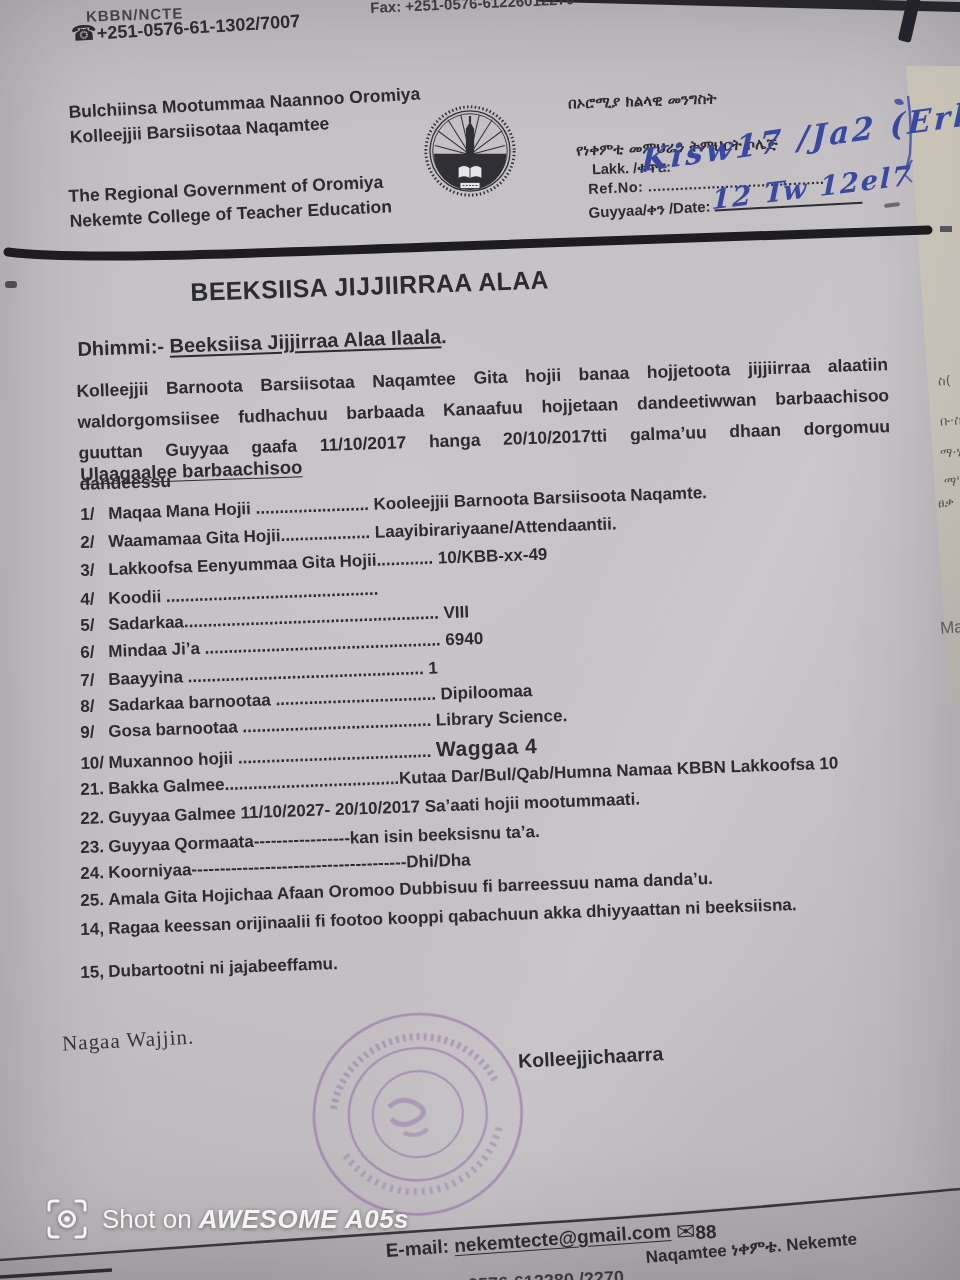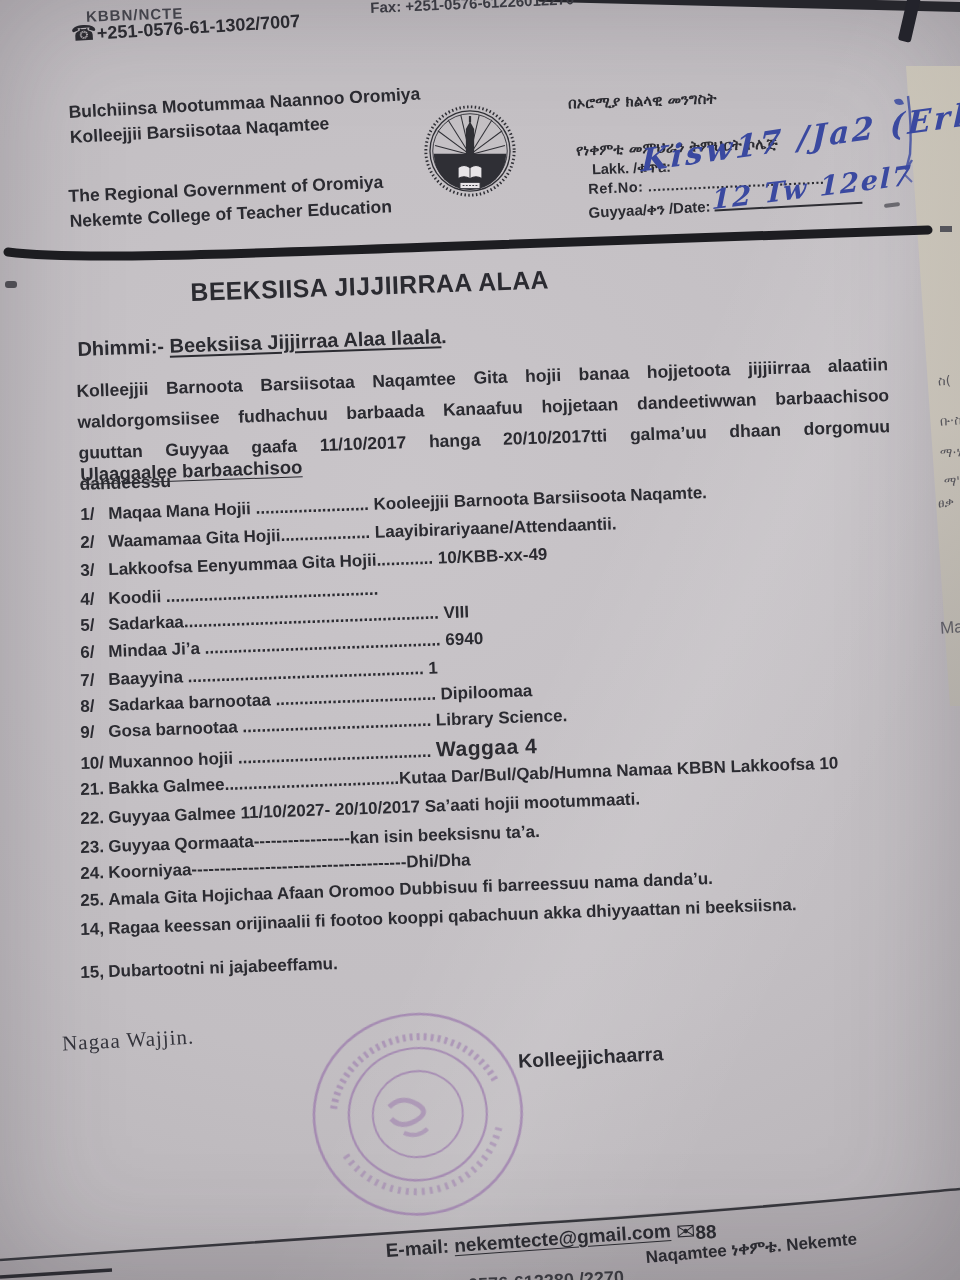--- a/index.html
+++ b/index.html
@@ -204,14 +204,29 @@
 
   <div class="abs email b">
     <span>E-mail: </span><u>nekemtecte@gmail.com</u>
   </div>
   <div class="abs pobox b">
     <span class="ic">✉</span><span>88</span>
   </div>
   <div class="abs place b am" style="font-family:'Liberation Sans','DejaVu Sans',sans-serif">Naqamtee ነቀምቴ. Nekemte</div>
   <div class="abs phone2 b">0576-612280 /2270</div>
 
+  <div class="abs wm">
+    <svg width="42" height="42" viewBox="0 0 42 42">
+      <g stroke="#f4f4f4" stroke-width="3" fill="none" stroke-linecap="round" style="filter:drop-shadow(0 1px 2px rgba(0,0,0,.45))">
+        <path d="M3,12 V7 Q3,3 7,3 H12"></path>
+          <path d="M30,3 H35 Q39,3 39,7 V12"></path>
+        <path d="M39,30 V35 Q39,39 35,39 H30"></path>
+          <path d="M12,39 H7 Q3,39 3,35 V30"></path>
+        <circle cx="21" cy="21" r="7.5"></circle>
+      </g>
+      <circle cx="21" cy="21" r="2.8" fill="#f4f4f4"></circle>
+    </svg>
+    <div class="wm-text">
+      <span>Shot on </span><span class="dev">AWESOME A05s</span>
+    </div>
+  </div>
 
 </div>
 
 </body></html>

